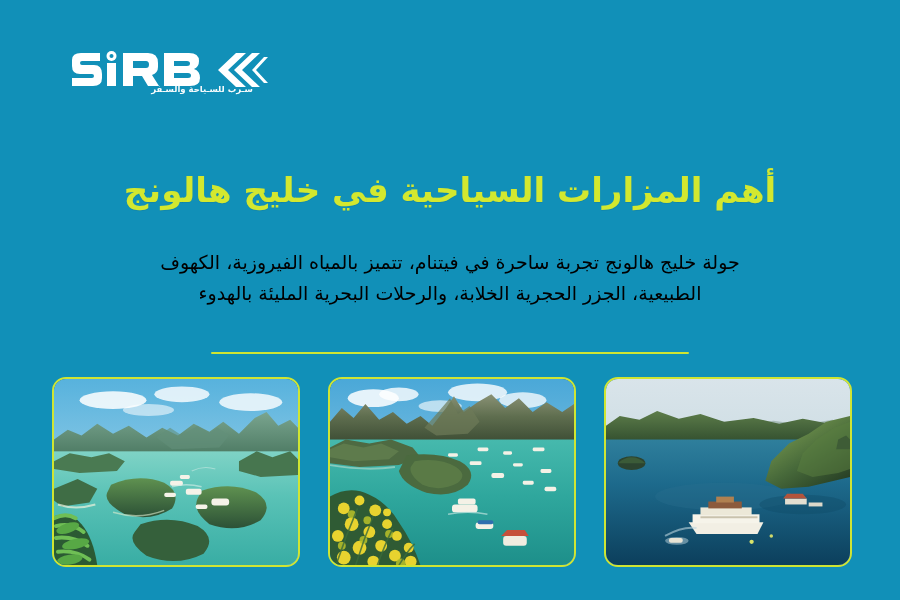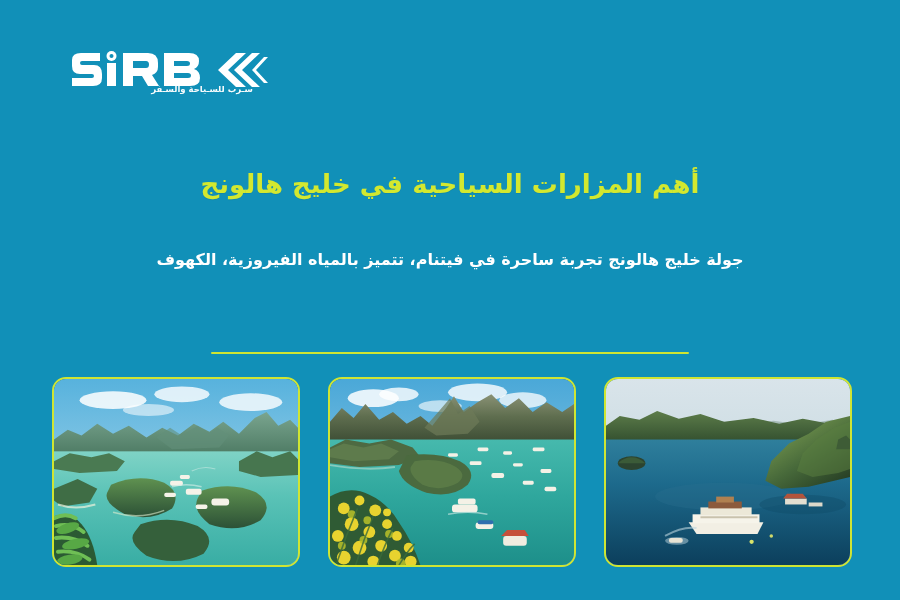--- a/index.html
+++ b/index.html
@@ -64,43 +64,43 @@
   }
 
   
   .headline {
     position: absolute;
     left: 0;
     right: 0;
     top: 143px;
     text-align: center;
     color: #d3e82f;
-    font-size: 26px;
+    font-size: 34px;
     line-height: 48px;
     font-weight: 700;
     direction: rtl;
     letter-spacing: 0px;
     text-shadow: 0 1px 0 rgba(0,0,0,.06);
     padding: 0 40px;
     box-sizing: border-box;
   }
 
   
   .subtitle {
     position: absolute;
     left: 50%;
     transform: translateX(-50%);
     top: 228px;
     width: 806px;
     text-align: center;
-    color: #ffffff;
-    font-size: 16px;
+    color: #000000;
+    font-size: 19px;
     line-height: 31px;
     direction: rtl;
-    font-weight: 700;
+    font-weight: 400;
   }
   .subtitle span { display: block; }
 
   
   .divider {
     position: absolute;
     left: 50%;
     transform: translateX(-50%);
     top: 352px;
     width: 478px;
@@ -165,20 +165,21 @@
       </svg>
 
     </div>
     <div class="logo-sub">سـرب للسـياحة والسـفر</div>
   </div>
 
   <h1 class="headline">أهم المزارات السياحية في خليج هالونج</h1>
 
   <p class="subtitle">
     <span>جولة خليج هالونج تجربة ساحرة في فيتنام، تتميز بالمياه الفيروزية، الكهوف</span>
+    <span>الطبيعية، الجزر الحجرية الخلابة، والرحلات البحرية المليئة بالهدوء</span>
   </p>
 
   <div class="divider"></div>
 
   <div class="gallery">
 
     <div class="card">
       <div class="scene">
         <svg viewBox="0 0 248 190" preserveAspectRatio="xMidYMid slice" aria-hidden="true">
           <defs>

